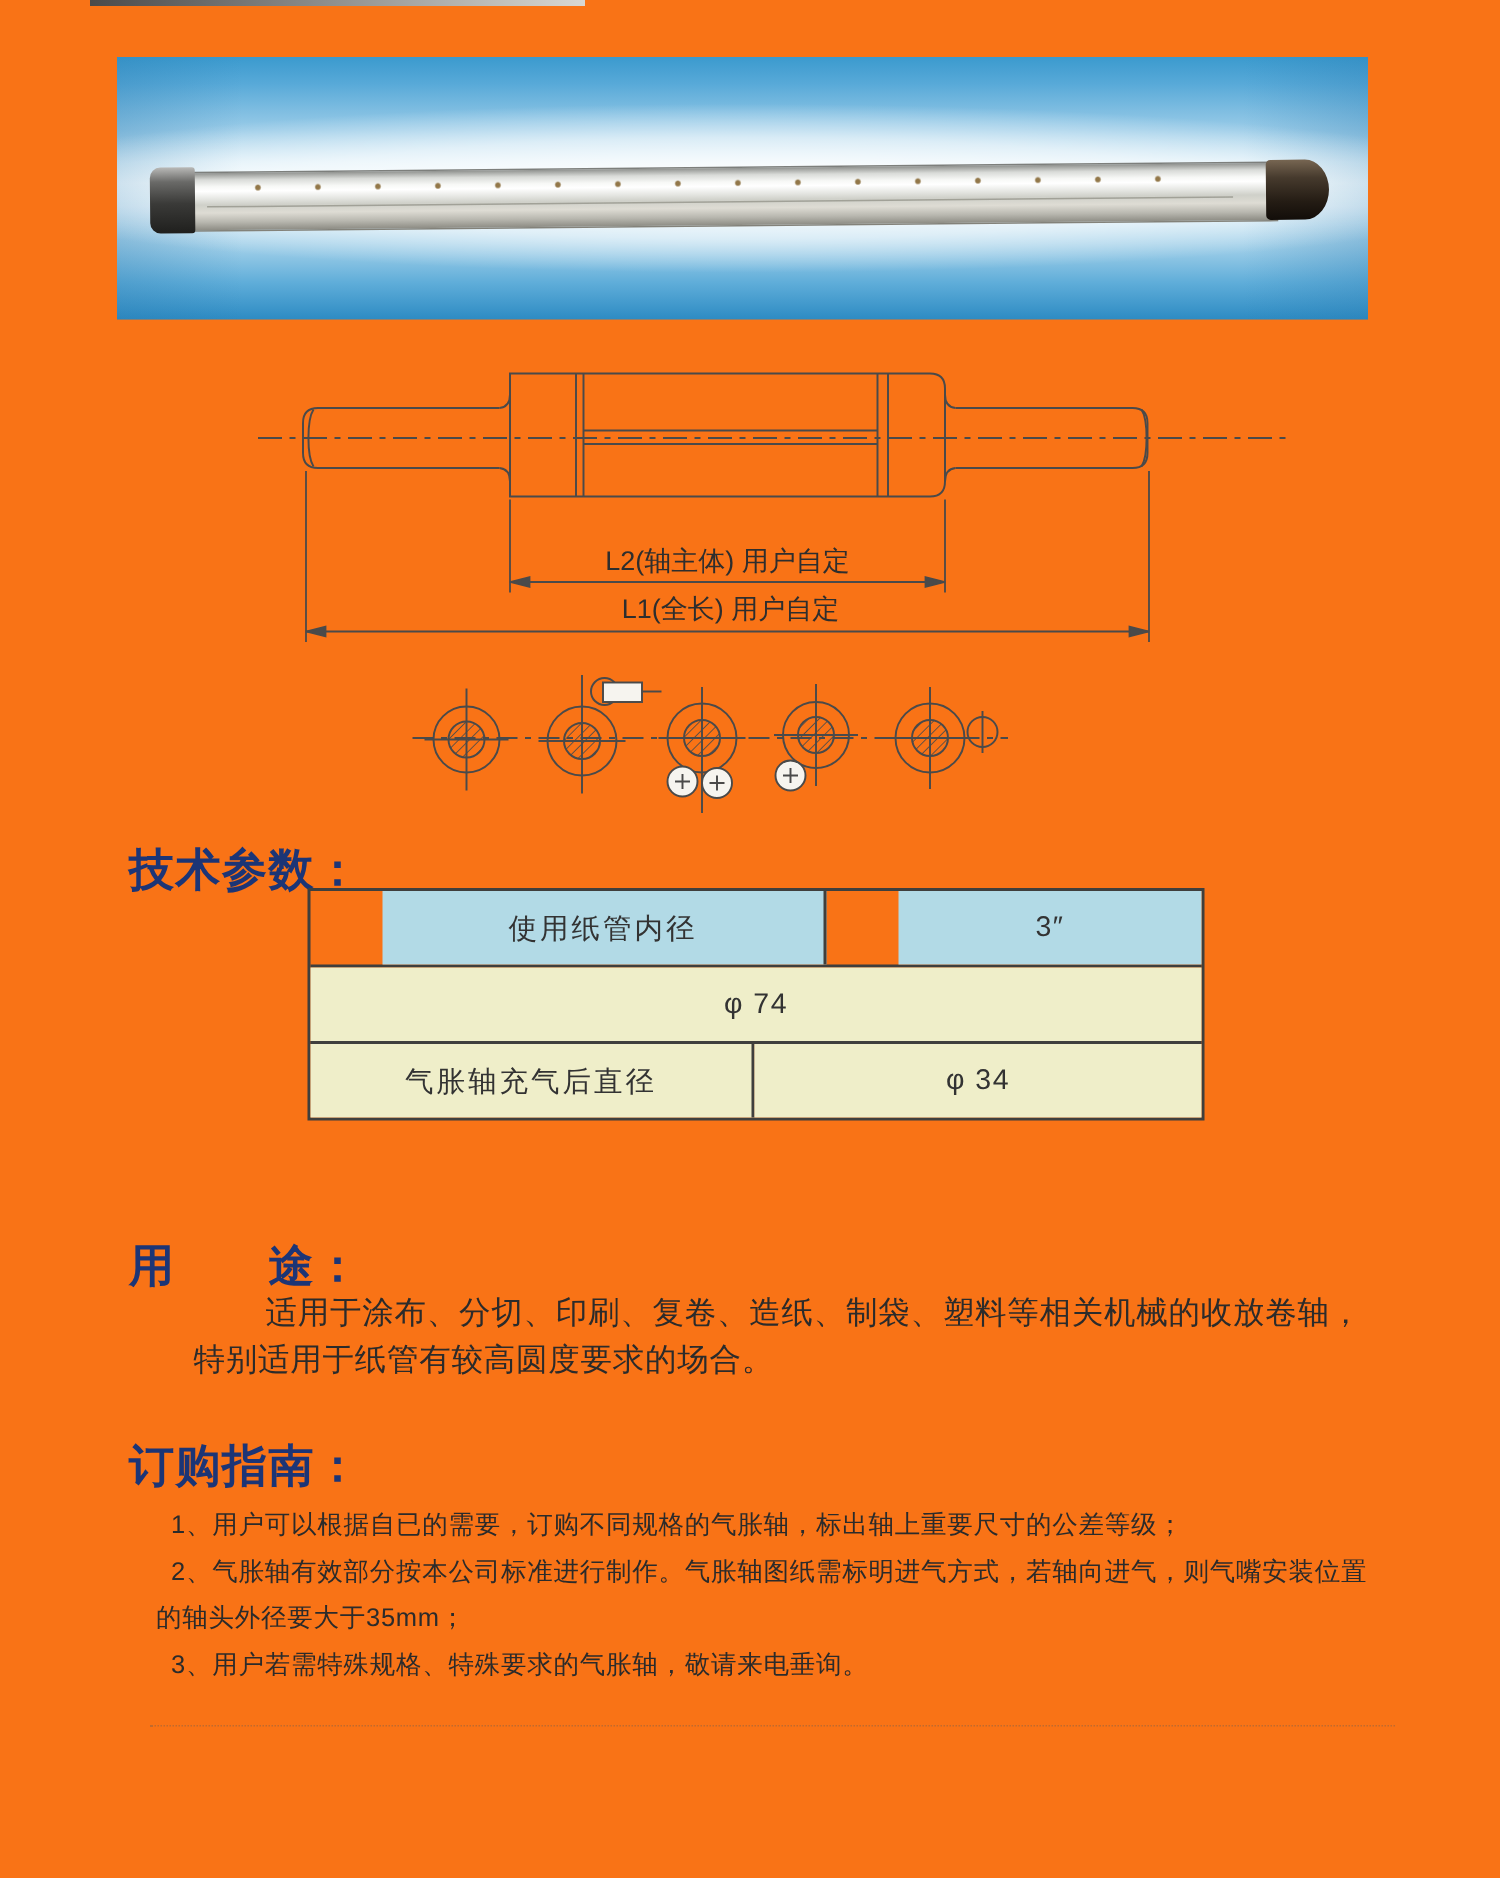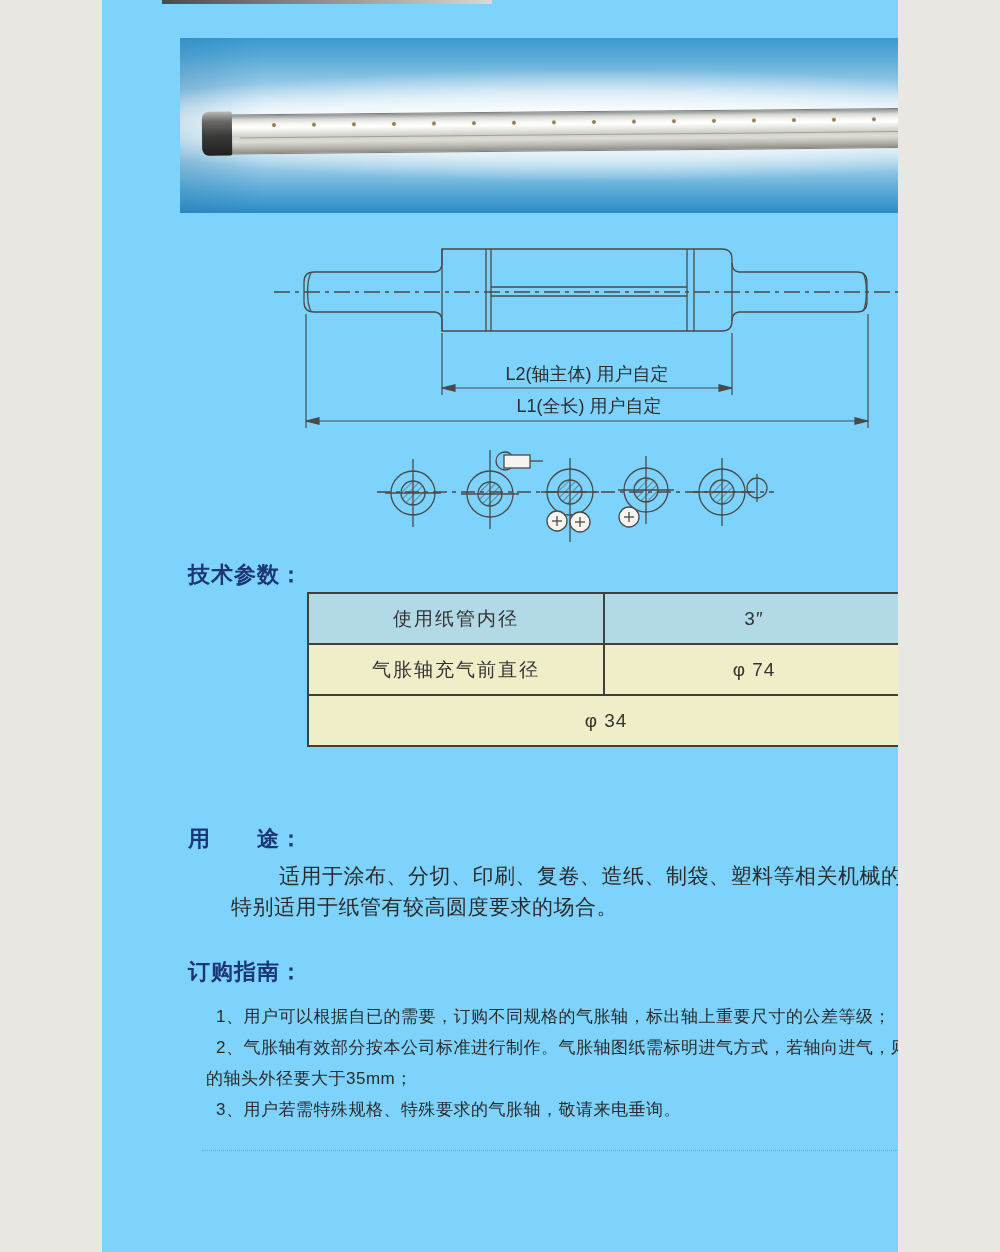--- a/index.html
+++ b/index.html
@@ -2,23 +2,23 @@
 <html><head>
 <meta charset="utf-8">
 <style>
   html,body{margin:0;padding:0;}
   body{
     font-family:"Liberation Sans","DejaVu Sans",sans-serif;
     background:#e9e7e2;
   }
   .page{
     position:relative;
-    width:796px;height:1252px;
+    width:1000px;height:1252px;
     margin:0 auto;
-    background:#7dd3fc;
+    background:#f97316;
     overflow:hidden;
   }
   
   .scan-strip-top{
     position:absolute;left:60px;top:0;width:330px;height:4px;
     background:linear-gradient(90deg,#4a4a4a 0%,#8a8a88 45%,#d9d8d3 100%);
   }
   .scan-line-bottom{
     position:absolute;left:100px;top:1150px;width:830px;height:0;
     border-top:1px dotted rgba(90,90,90,0.35);
@@ -61,40 +61,40 @@
     border-radius:3px 16px 16px 3px / 3px 20px 20px 3px;
   }
   
   .drawing{
     position:absolute;left:0;top:240px;width:1000px;height:315px;
   }
   .drawing svg{display:block;}
   
   .sec-heading{
     position:absolute;left:86px;
-    font-size:22px;font-weight:bold;color:#1c3576;
+    font-size:30px;font-weight:bold;color:#1c3576;
     letter-spacing:1px;white-space:nowrap;
   }
   .h-tech{top:560px;}
   .h-usage{top:824px;}
   .h-order{top:957px;}
   
   .param-table{
     position:absolute;left:205px;top:592px;width:594px;
     border:2px solid #3f3f3d;border-collapse:collapse;
   }
   .param-row{display:flex;border-top:2px solid #3f3f3d;}
   .param-row:first-child{border-top:none;}
   .param-cell{
     display:flex;align-items:center;justify-content:center;
     height:49px;font-size:19px;color:#333;letter-spacing:2px;
   }
   .param-label{width:294px;border-right:2px solid #3f3f3d;}
   .param-value{flex:1;letter-spacing:1px;}
-  .row-head .param-cell{background:#b2dae6;}
+  .row-head .param-cell{background:#b2dae6;margin-left:48px;}
   .row-data .param-cell{background:#efeec9;}
   
   .usage-body{
     position:absolute;left:129px;top:860px;width:800px;
     font-size:21px;line-height:31px;color:#2b2b2b;
     text-indent:48px;letter-spacing:0.5px;margin:0;
   }
   .order-list{
     position:absolute;left:104px;top:1001px;width:822px;
   }
@@ -230,24 +230,24 @@
   </div>
 
   <div class="sec-heading h-tech">技术参数：</div>
 
   <div class="param-table">
     <div class="param-row row-head">
       <div class="param-cell param-label">使用纸管内径</div>
       <div class="param-cell param-value">3″</div>
     </div>
     <div class="param-row row-data">
-      <div class="param-cell param-label">气胀轴充气前直径</div>
       <div class="param-cell param-value">φ 74</div>
     </div>
     <div class="param-row row-data">
+      <div class="param-cell param-label">气胀轴充气后直径</div>
       <div class="param-cell param-value">φ 34</div>
     </div>
   </div>
 
   <div class="sec-heading h-usage">用　　途：</div>
   <p class="usage-body">适用于涂布、分切、印刷、复卷、造纸、制袋、塑料等相关机械的收放卷轴，特别适用于纸管有较高圆度要求的场合。</p>
 
   <div class="sec-heading h-order">订购指南：</div>
   <div class="order-list">
     <p class="order-item">1、用户可以根据自已的需要，订购不同规格的气胀轴，标出轴上重要尺寸的公差等级；</p>

